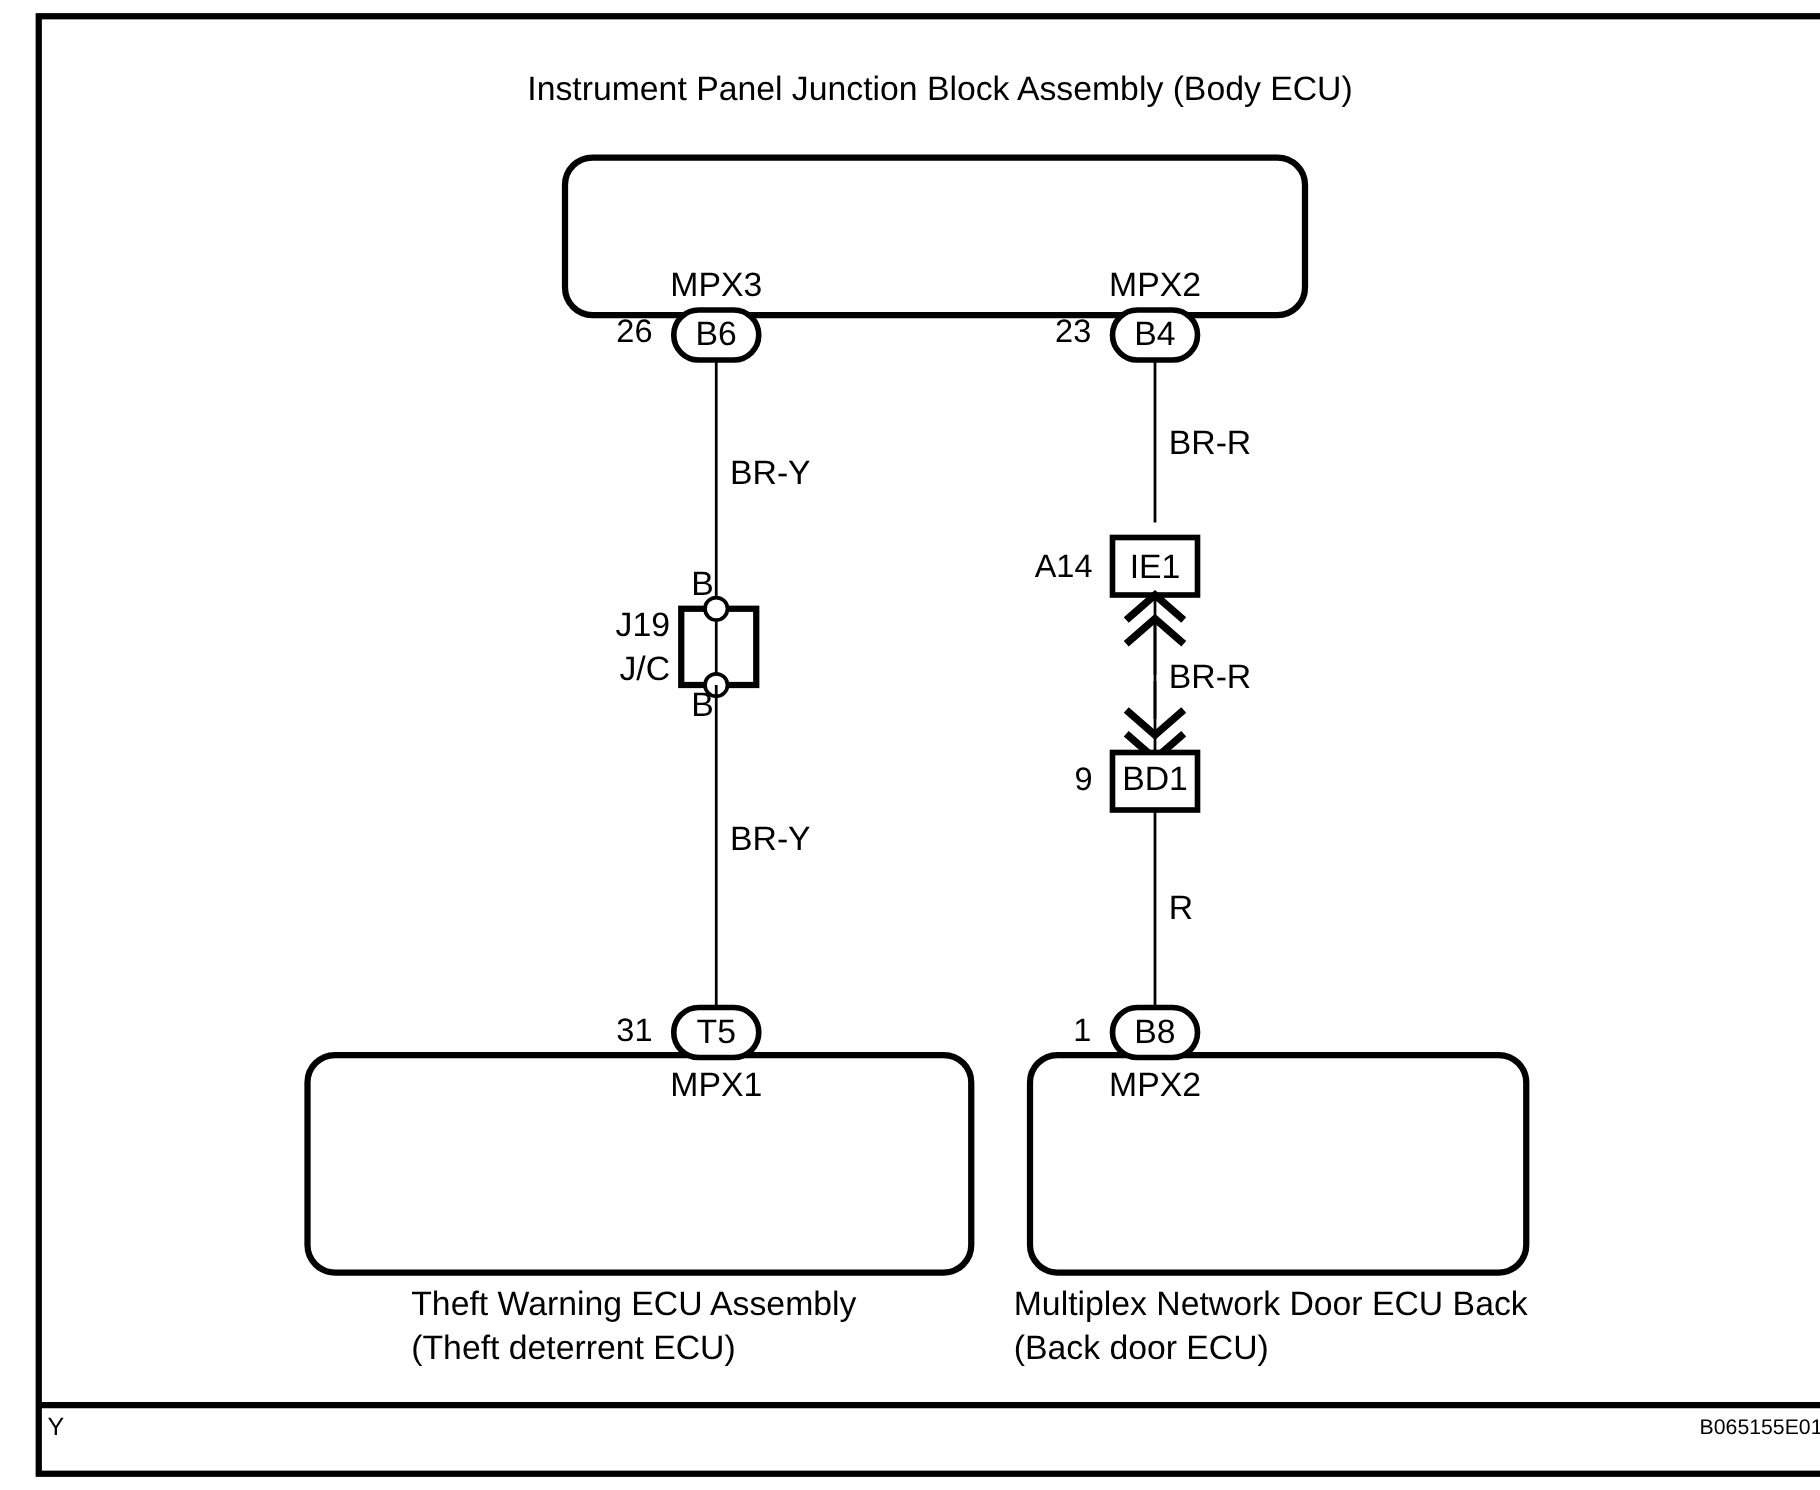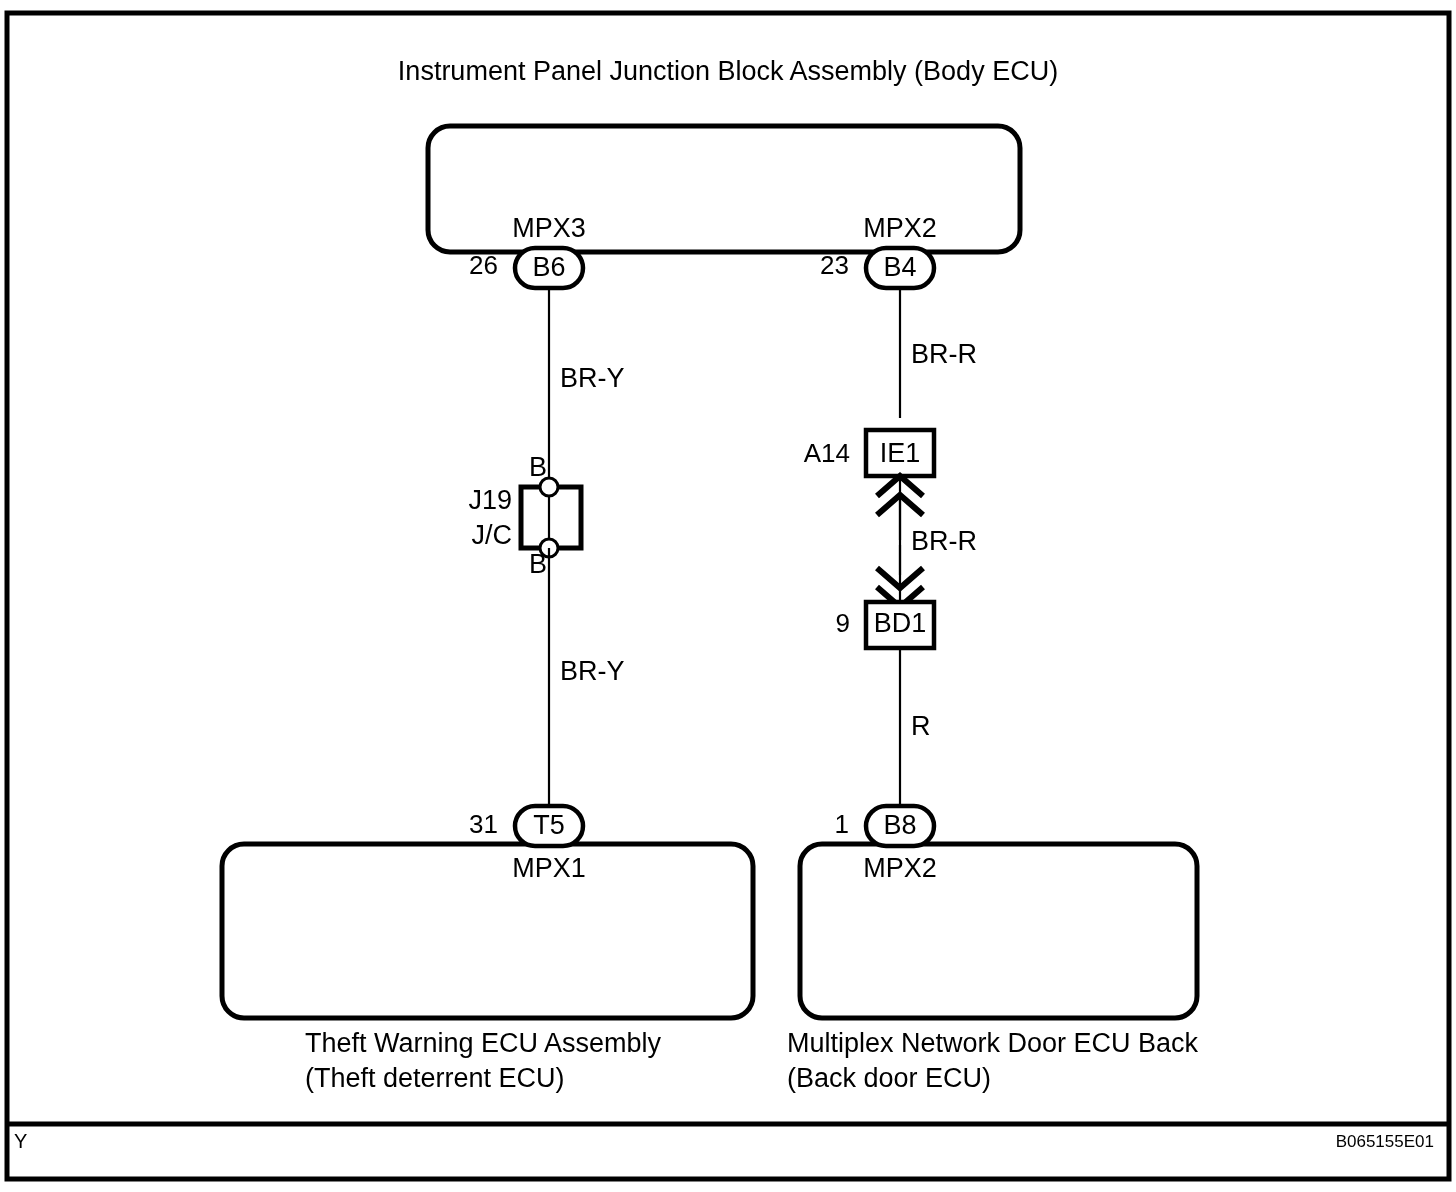--- a/index.html
+++ b/index.html
@@ -12,20 +12,21 @@
     width: 1456px;
     height: 1192px;
     font-family: "Liberation Sans", sans-serif;
     color: #000000;
     overflow: hidden;
   }
   #diagram-root {
     position: relative;
     width: 1332px;
     height: 1192px;
+    margin-left: 24px;
   }
   svg#wiring-svg {
     display: block;
     width: 1456px;
     height: 1192px;
   }
   .frame-line {
     fill: none;
     stroke: #000000;
     stroke-width: 5;

